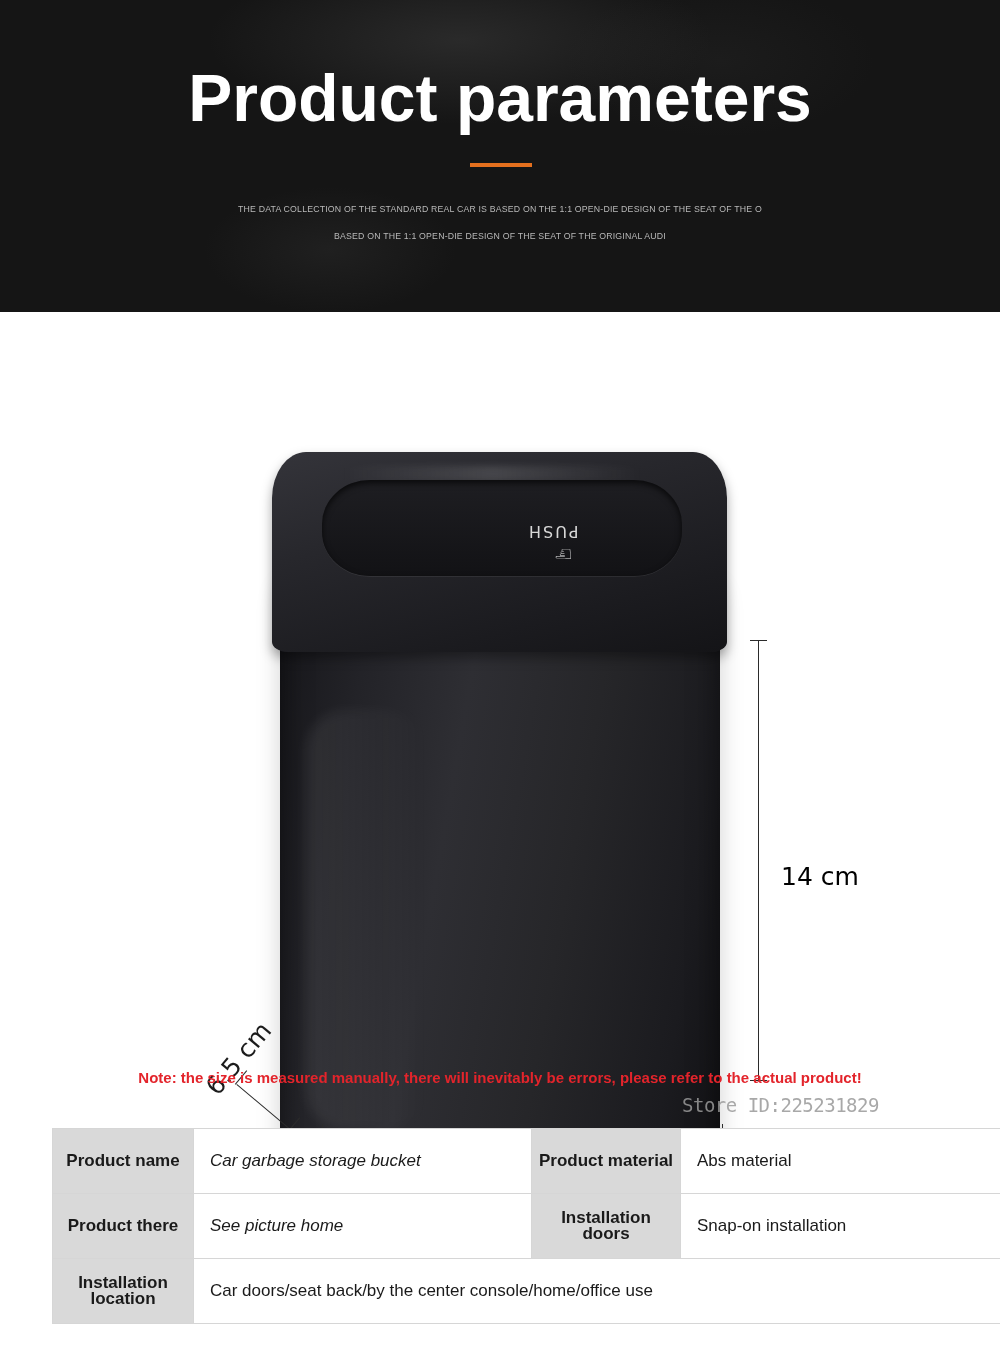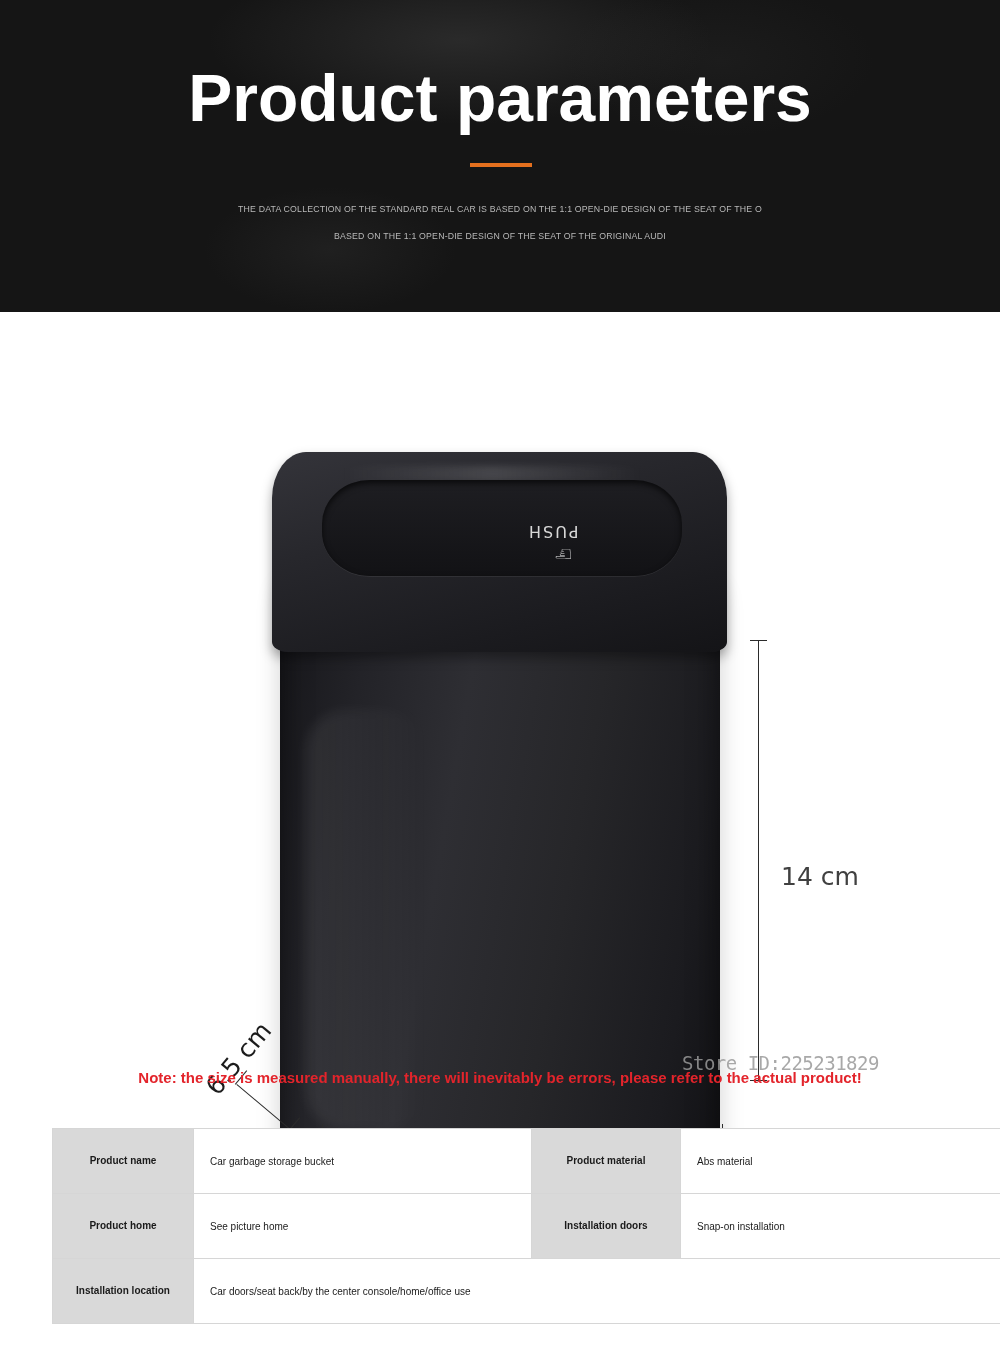--- a/index.html
+++ b/index.html
@@ -178,21 +178,21 @@
     top: 768px;
     width: 17px;
     height: 1px;
     background: #2b2b2b;
   }
   .dim-height-label {
     position: absolute;
     left: 781px;
     top: 550px;
     font-size: 25px;
-    color: #404040;
+    color: #000000;
     font-family: "DejaVu Sans", sans-serif;
   }
 
   .dim-bottom-line {
     position: absolute;
     left: 322px;
     top: 826px;
     width: 400px;
     height: 1px;
     background: #2b2b2b;
@@ -257,21 +257,21 @@
     font-size: 25px;
     color: #1c1c1c;
     transform: rotate(-50deg);
     transform-origin: 0 0;
     font-family: "DejaVu Sans", sans-serif;
   }
 
   .store-id {
     position: absolute;
     left: 682px;
-    top: 740px;
+    top: 782px;
     font-size: 19px;
     color: #9a9a9a;
     font-family: "DejaVu Sans Mono", monospace;
     letter-spacing: -0.5px;
     opacity: 0.85;
   }
 
   
   .note {
     position: absolute;
@@ -289,37 +289,37 @@
     left: 52px;
     top: 1128px;
     width: 896px;
     border-collapse: collapse;
     table-layout: fixed;
   }
   .spec-table td {
     border: 1px solid #d6d6d6;
     height: 62px;
     vertical-align: middle;
-    font-size: 10px;
+    font-size: 17px;
     color: #1a1a1a;
   }
   .k-cell {
     background: #d9d9d9;
     font-weight: bold;
     text-align: center;
     padding: 0 6px;
     line-height: 16px;
   }
   .v-cell {
     background: #ffffff;
     padding-left: 16px;
     font-weight: normal;
   }
   .col-k1 { width: 128px; }
-  .col-v1 { width: 320px; }
+  .col-v1 { width: 320px; font-style: italic; }
   .col-k2 { width: 136px; margin-left: 22px; }
   .col-v2 { width: 312px; }
 </style>
 </head>
 <body>
 
 <div class="header">
   <div class="header-title">Product parameters</div>
   <div class="header-rule"></div>
   <div class="header-sub1">THE DATA COLLECTION OF THE STANDARD REAL CAR IS BASED ON THE 1:1 OPEN-DIE DESIGN OF THE SEAT OF THE O</div>
@@ -364,21 +364,21 @@
 
 <table class="spec-table">
   <tbody>
       <tr>
     <td class="k-cell col-k1">Product name</td>
     <td class="v-cell col-v1">Car garbage storage bucket</td>
     <td class="k-cell col-k2">Product material</td>
     <td class="v-cell col-v2">Abs material</td>
   </tr>
   <tr>
-    <td class="k-cell col-k1">Product home</td>
+    <td class="k-cell col-k1">Product there</td>
     <td class="v-cell col-v1">See picture home</td>
     <td class="k-cell col-k2">Installation doors</td>
     <td class="v-cell col-v2">Snap-on installation</td>
   </tr>
   <tr>
     <td class="k-cell col-k1">Installation location</td>
     <td class="v-cell" colspan="3">Car doors/seat back/by the center console/home/office use</td>
   </tr>
 </tbody>
   </table>

